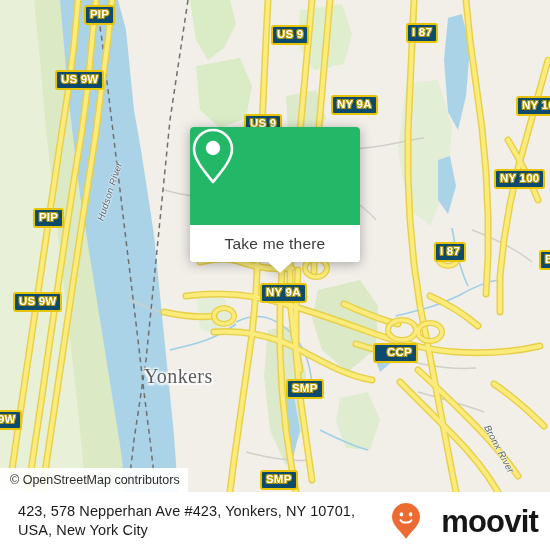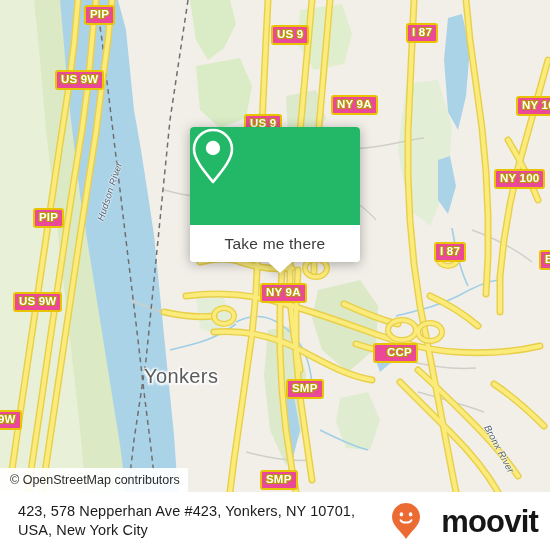--- a/index.html
+++ b/index.html
@@ -10,21 +10,21 @@
   }
   #app{position:relative;width:550px;height:550px;overflow:hidden;background:#fff;}
 
   
   #map{position:absolute;left:0;top:0;width:550px;height:492px;overflow:hidden;background:#f2efe9;}
   #map svg{position:absolute;left:0;top:0;}
 
   
   .shield{
     position:absolute;
-    background:#ec4899;
+    background:#0c4a6e;
     border:2px solid #e8c400;
     border-radius:3px;
     color:#ffffff;
     font-weight:bold;
     font-size:11.5px;
     line-height:13px;
     padding:1px 4px 2px 4px;
     white-space:nowrap;
     letter-spacing:0.2px;
     text-shadow:
@@ -266,21 +266,21 @@
       </g>
       <g fill="none" stroke="#fbeb7a" stroke-width="3.4">
         <ellipse cx="402" cy="330" rx="14" ry="10"></ellipse>
         <ellipse cx="430" cy="332" rx="12" ry="9"></ellipse>
         <ellipse cx="448" cy="258" rx="10" ry="8"></ellipse>
         <ellipse cx="316" cy="268" rx="11" ry="9"></ellipse>
         <ellipse cx="224" cy="316" rx="10" ry="8"></ellipse>
       </g>
     </svg>
 
-    <div class="place-label" style="left:144px;top:365px;">Yonkers</div>
+    <div class="place-label" style="left:144px;top:365px;font-family:Liberation Serif, serif;">Yonkers</div>
 
     <div class="water-label" style="left:100px;top:215px;transform:rotate(-72deg);transform-origin:left center;">Hudson River</div>
     <div class="water-label" style="left:487px;top:420px;transform:rotate(62deg);transform-origin:left center;">Bronx River</div>
 
     <div class="shield" style="left:84px;top:5px;">PIP</div>
     <div class="shield" style="left:55px;top:70px;">US 9W</div>
     <div class="shield" style="left:33px;top:208px;">PIP</div>
     <div class="shield" style="left:13px;top:292px;">US 9W</div>
     <div class="shield" style="left:-8px;top:410px;">9W</div>
     <div class="shield" style="left:271px;top:25px;">US 9</div>

